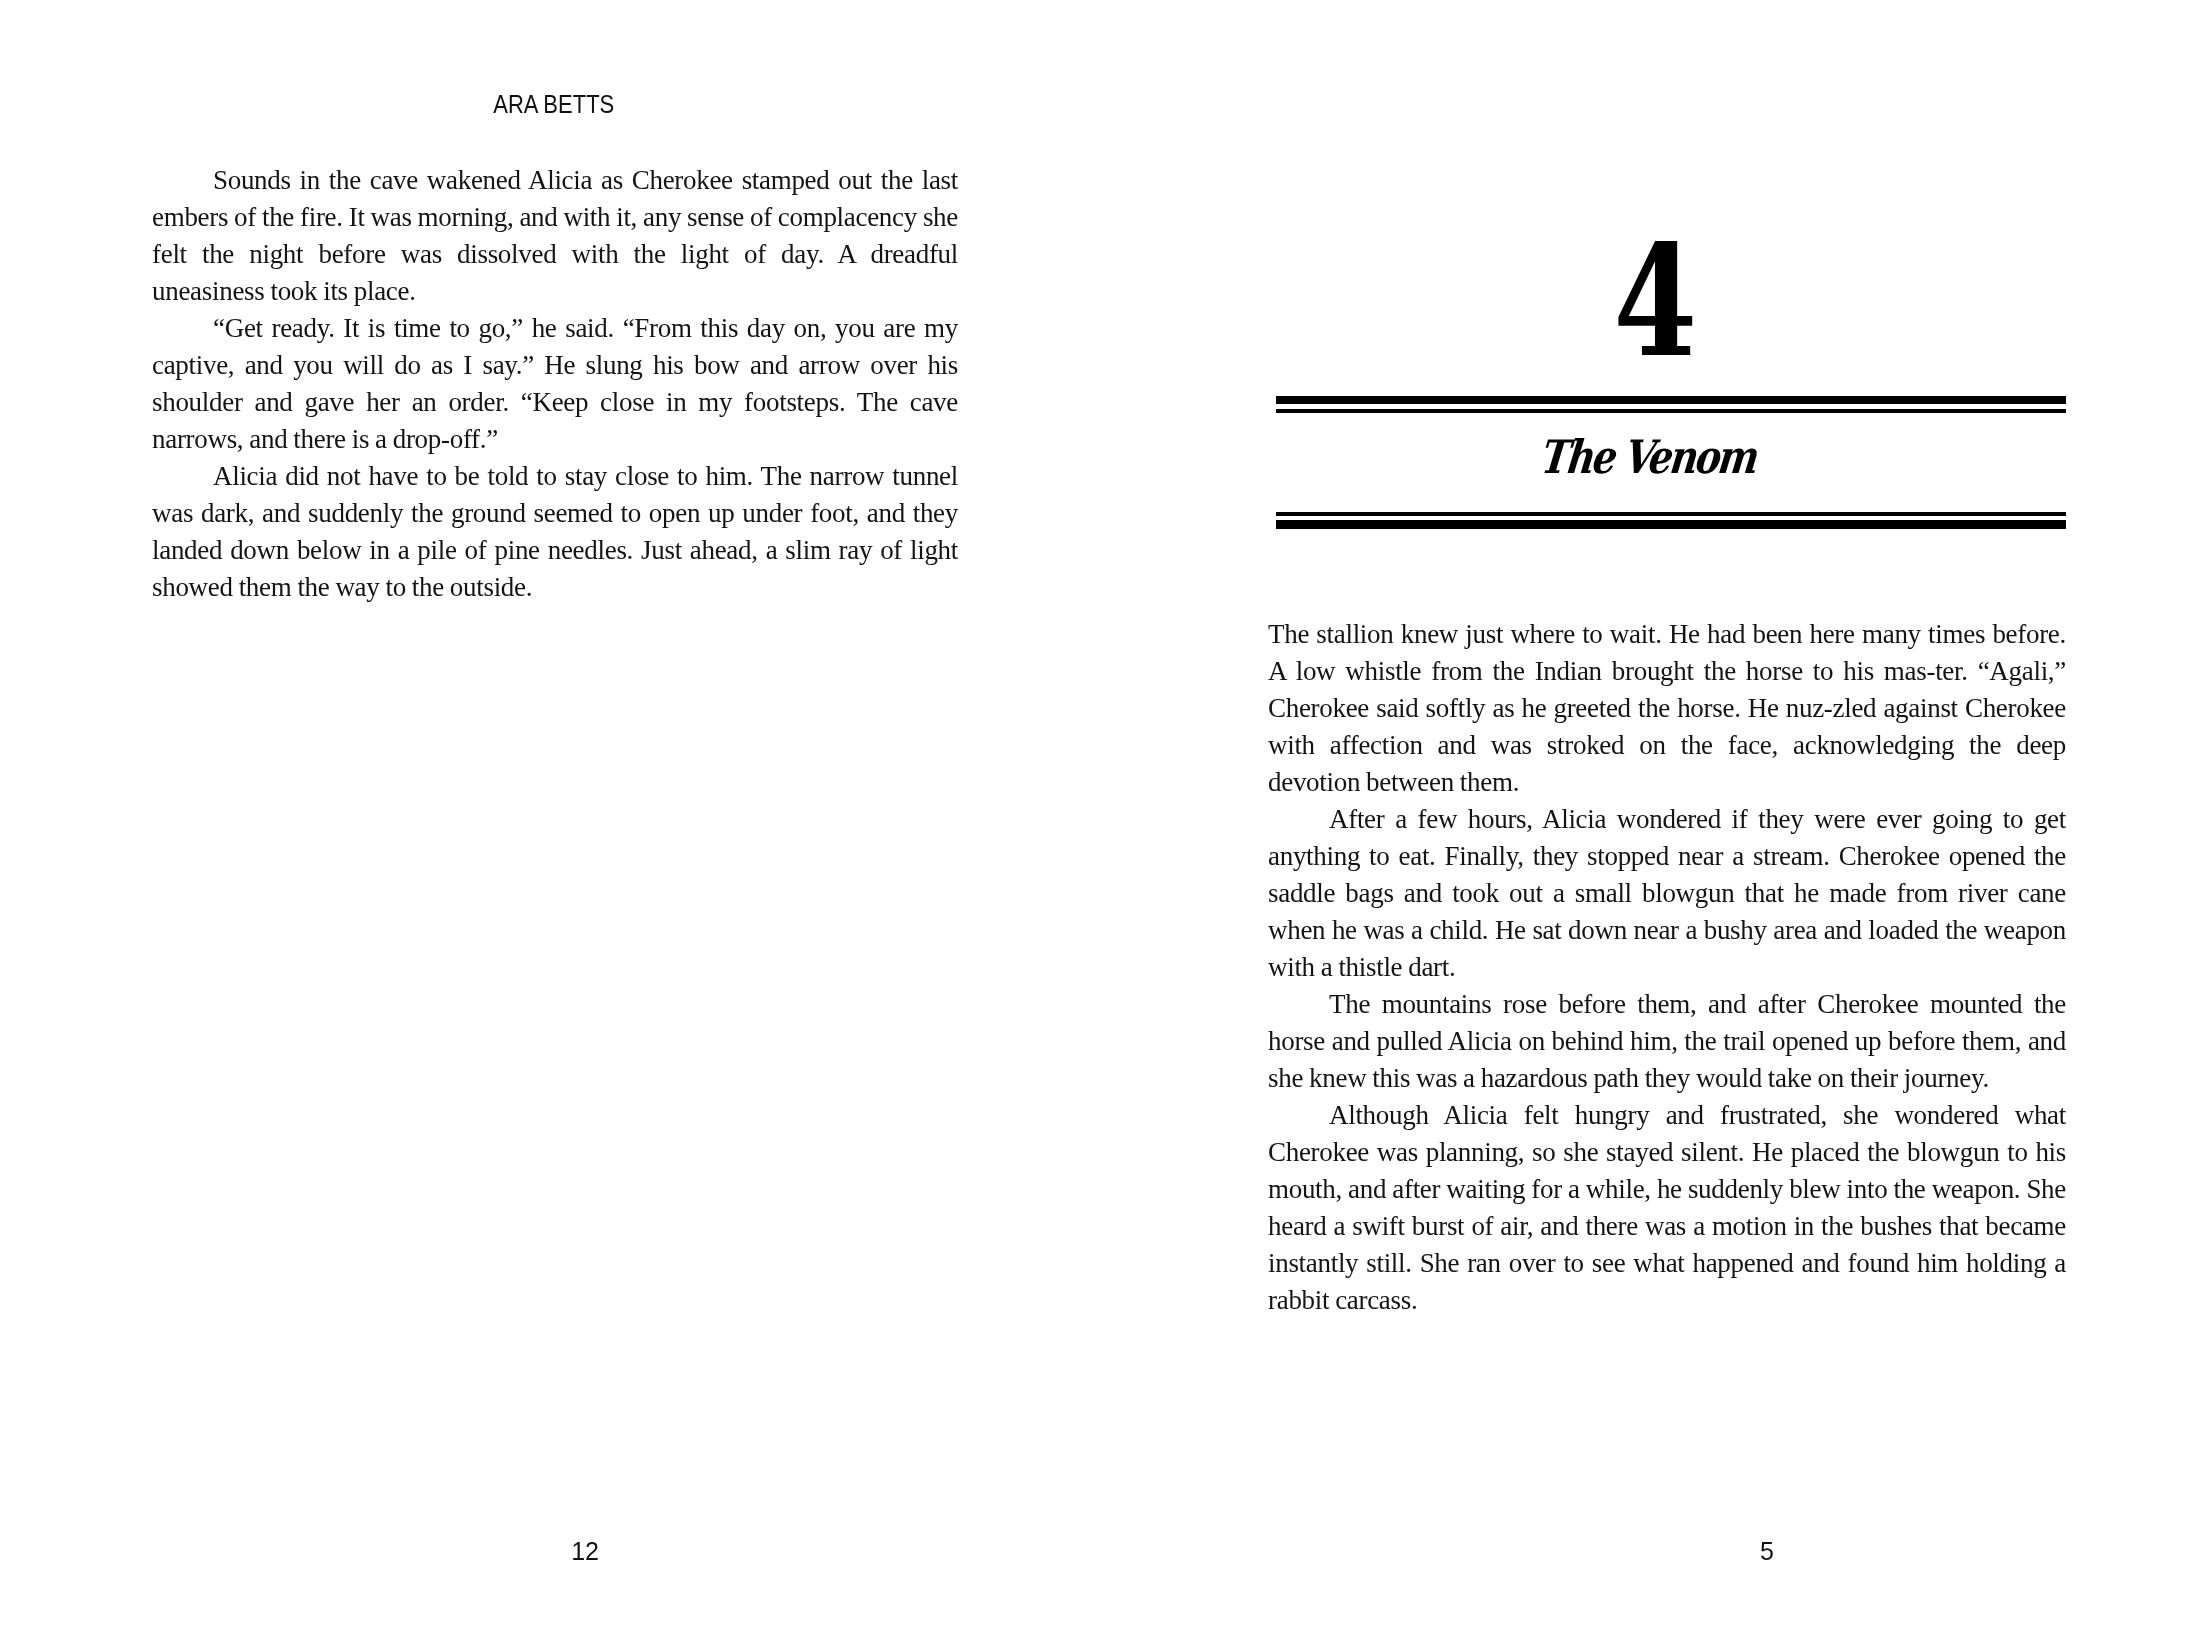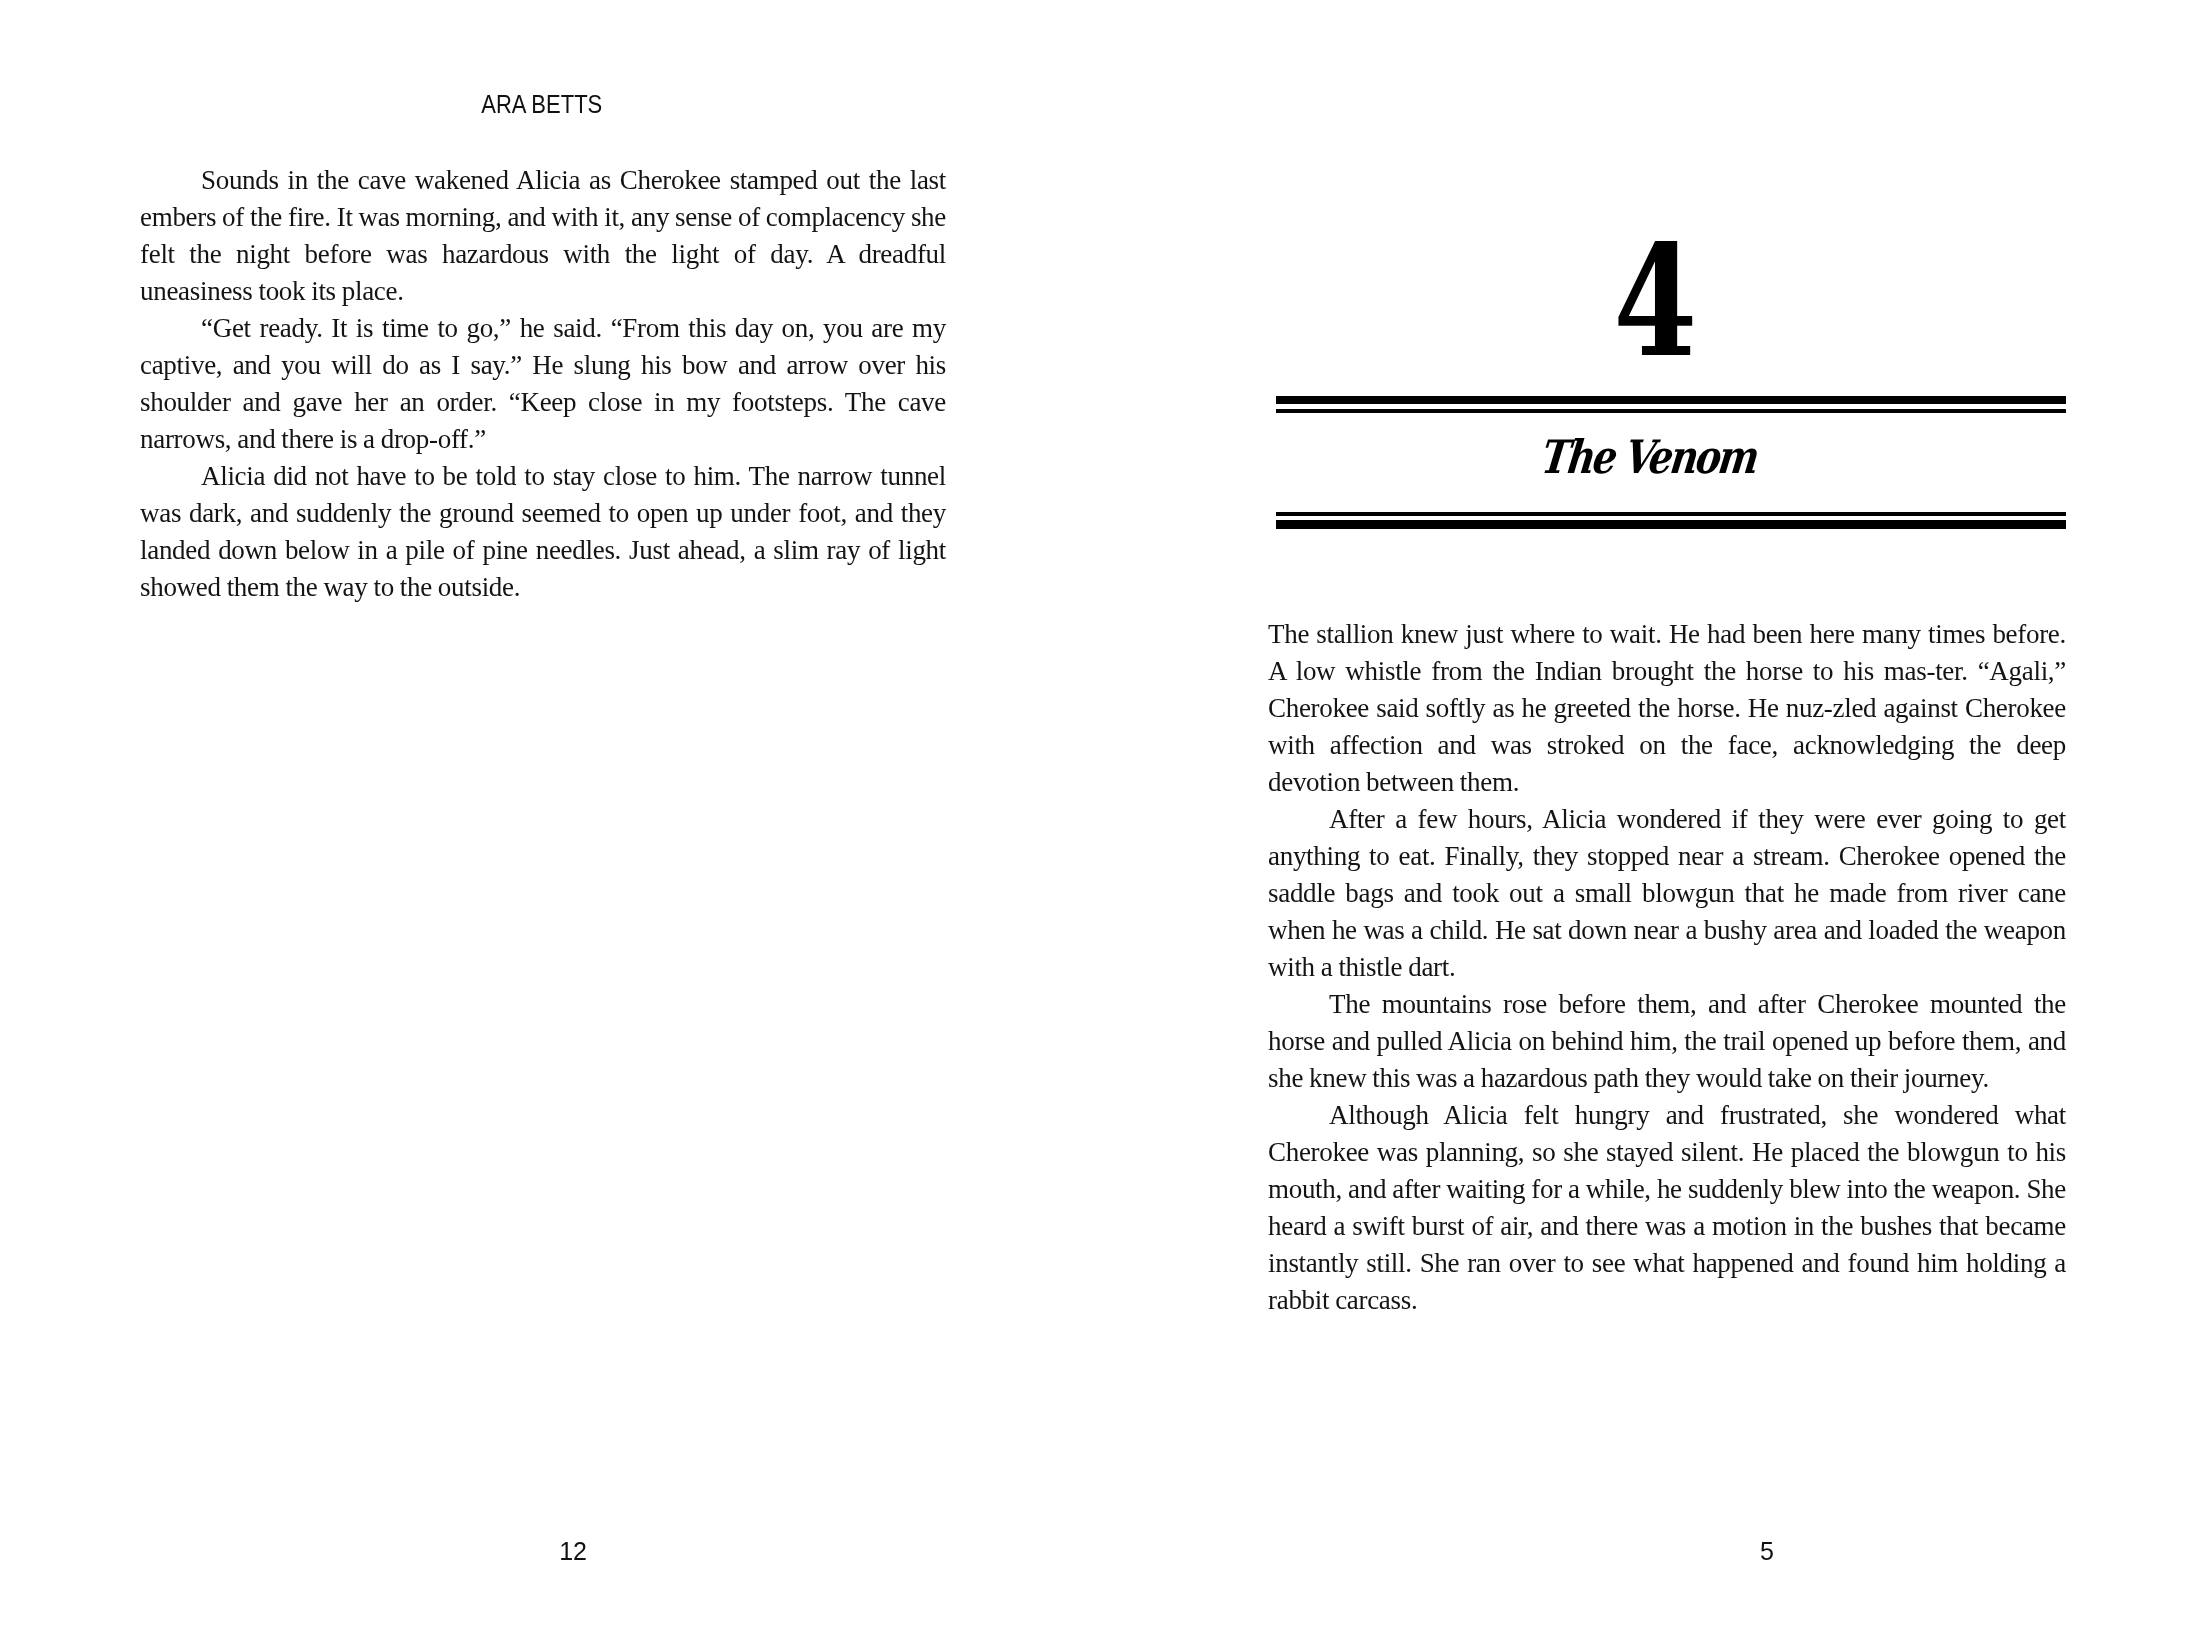--- a/index.html
+++ b/index.html
@@ -12,21 +12,21 @@
     height: 1653px;
     position: relative;
     overflow: hidden;
     color: #111111;
   }
   .page {
     position: absolute;
     top: 0;
     height: 1653px;
   }
-  .page-left { left: 0; width: 1084px; }
+  .page-left { left: 12px; width: 1084px; }
   .page-right { left: 1102px; width: 1102px; }
 
   .running-head {
     position: absolute;
     top: 90px;
     left: 0;
     width: 1084px;
     text-align: center;
     font-family: "Liberation Sans", sans-serif;
     font-size: 25px;
@@ -127,21 +127,21 @@
     transform-origin: 561px 0;
   }
 </style>
 </head>
 <body>
 
 <div class="page page-left">
   <div class="running-head">ARA BETTS</div>
 
   <div class="body-text left-body">
-    <p class="indent">Sounds in the cave wakened Alicia as Cherokee stamped out the last embers of the fire. It was morning, and with it, any sense of complacency she felt the night before was hazardous with the light of day. A dreadful uneasiness took its place.</p>
+    <p class="indent">Sounds in the cave wakened Alicia as Cherokee stamped out the last embers of the fire. It was morning, and with it, any sense of complacency she felt the night before was dissolved with the light of day. A dreadful uneasiness took its place.</p>
     <p class="indent">“Get ready. It is time to go,” he said. “From this day on, you are my captive, and you will do as I say.” He slung his bow and arrow over his shoulder and gave her an order. “Keep close in my footsteps. The cave narrows, and there is a drop-off.”</p>
     <p class="indent">Alicia did not have to be told to stay close to him. The narrow tunnel was dark, and suddenly the ground seemed to open up under foot, and they landed down below in a pile of pine needles. Just ahead, a slim ray of light showed them the way to the outside.</p>
   </div>
 
   <div class="folio folio-left">12</div>
 </div>
 
 <div class="page page-right">
   <div class="chapter-number">4</div>
 

